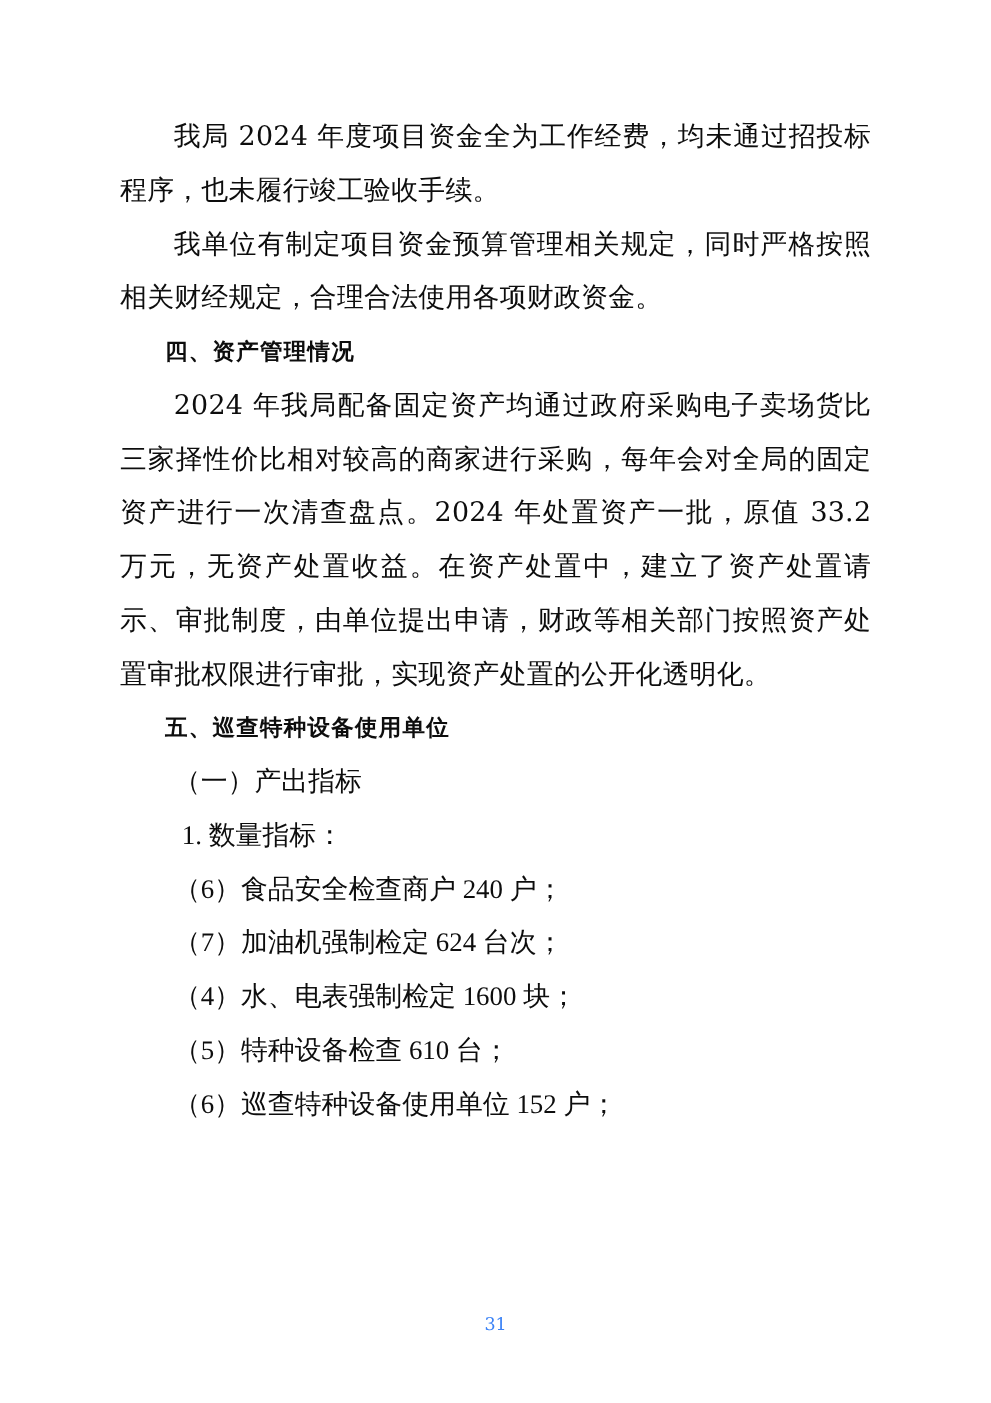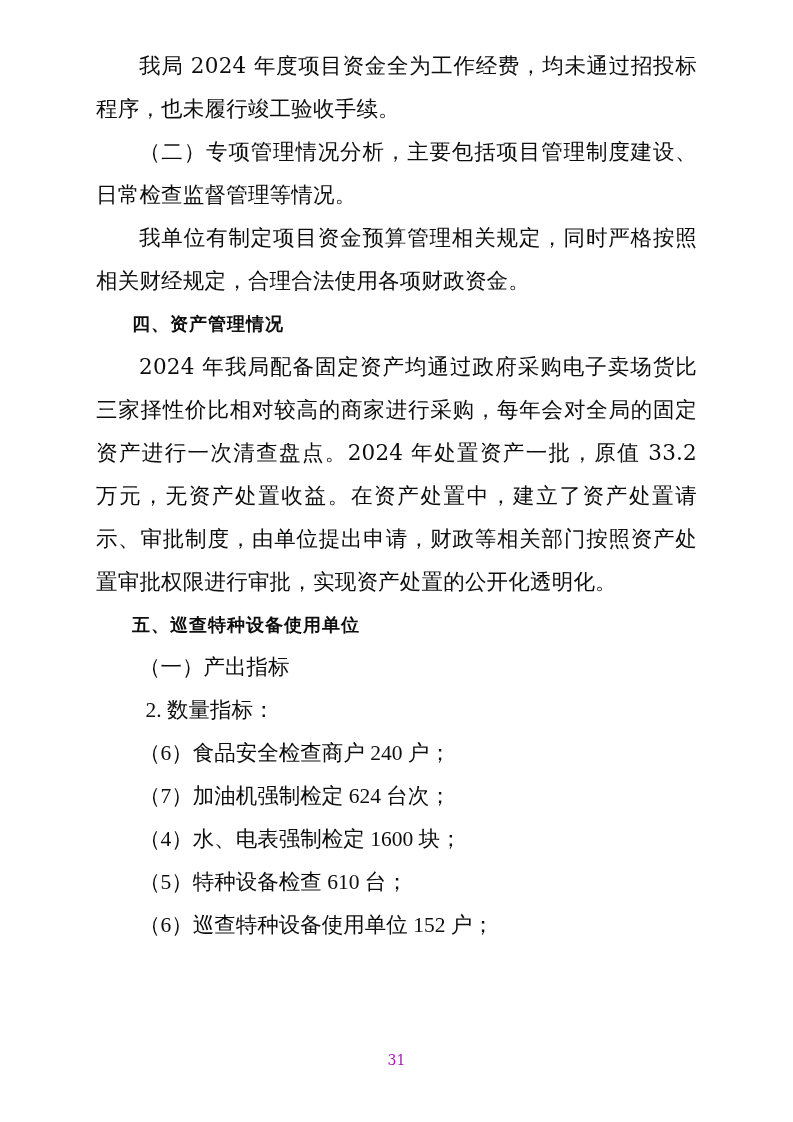--- a/index.html
+++ b/index.html
@@ -14,21 +14,21 @@
     color: #0d0d0d;
     position: relative;
     overflow: hidden;
   }
   .page {
     position: absolute;
     left: 0; top: 0;
     width: 793px;
     height: 1122px;
     box-sizing: border-box;
-    padding: 44px 96px 60px 96px;
+    padding: 88px 96px 60px 96px;
   }
   .body-text {
     font-size: 21.5px;
     line-height: 43px;
     letter-spacing: 0.2px;
     text-align: justify;
     text-justify: inter-ideograph;
     margin: 0;
   }
   .indent {
@@ -54,43 +54,42 @@
     text-indent: 2.3em;
   }
   .page-number {
     position: absolute;
     bottom: 54px;
     left: 0;
     width: 793px;
     text-align: center;
     font-size: 14px;
     font-family: "DejaVu Serif", "Liberation Serif", serif;
-    color: #a21caf;
+    color: #3b82f6;
   }
 </style>
 </head>
 <body>
 
 <div class="page">
 
   <p class="body-text indent">我局 2024 年度项目资金全为工作经费，均未通过招投标程序，也未履行竣工验收手续。</p>
 
-  <p class="body-text indent">（二）专项管理情况分析，主要包括项目管理制度建设、日常检查监督管理等情况。</p>
 
   <p class="body-text indent">我单位有制定项目资金预算管理相关规定，同时严格按照相关财经规定，合理合法使用各项财政资金。</p>
 
   <p class="heading">四、资产管理情况</p>
 
   <p class="body-text indent">2024 年我局配备固定资产均通过政府采购电子卖场货比三家择性价比相对较高的商家进行采购，每年会对全局的固定资产进行一次清查盘点。2024 年处置资产一批，原值 33.2 万元，无资产处置收益。在资产处置中，建立了资产处置请示、审批制度，由单位提出申请，财政等相关部门按照资产处置审批权限进行审批，实现资产处置的公开化透明化。</p>
 
   <p class="heading">五、巡查特种设备使用单位</p>
 
   <p class="list-line">（一）产出指标</p>
 
-  <p class="list-line sub">2. 数量指标：</p>
+  <p class="list-line sub">1. 数量指标：</p>
 
   <p class="list-line">（6）食品安全检查商户 240 户；</p>
 
   <p class="list-line">（7）加油机强制检定 624 台次；</p>
 
 
   <p class="list-line">（4）水、电表强制检定 1600 块；</p>
 
   <p class="list-line">（5）特种设备检查 610 台；</p>
 

